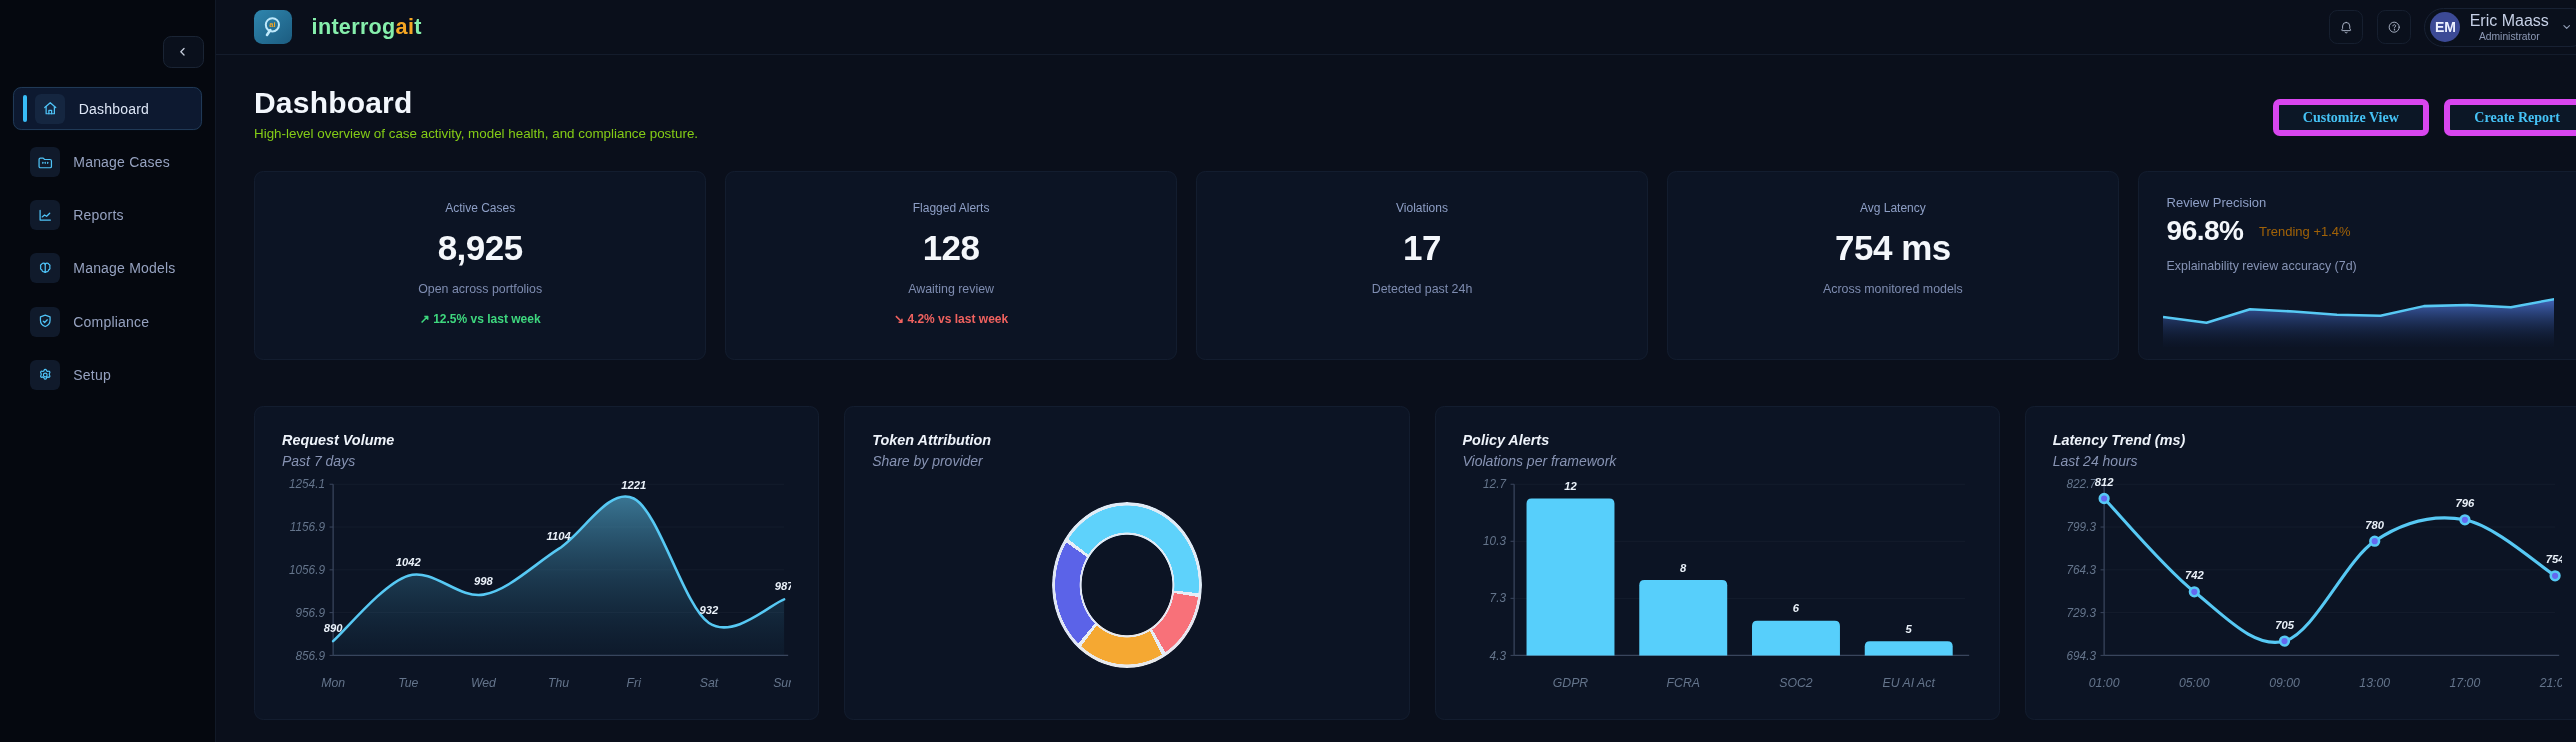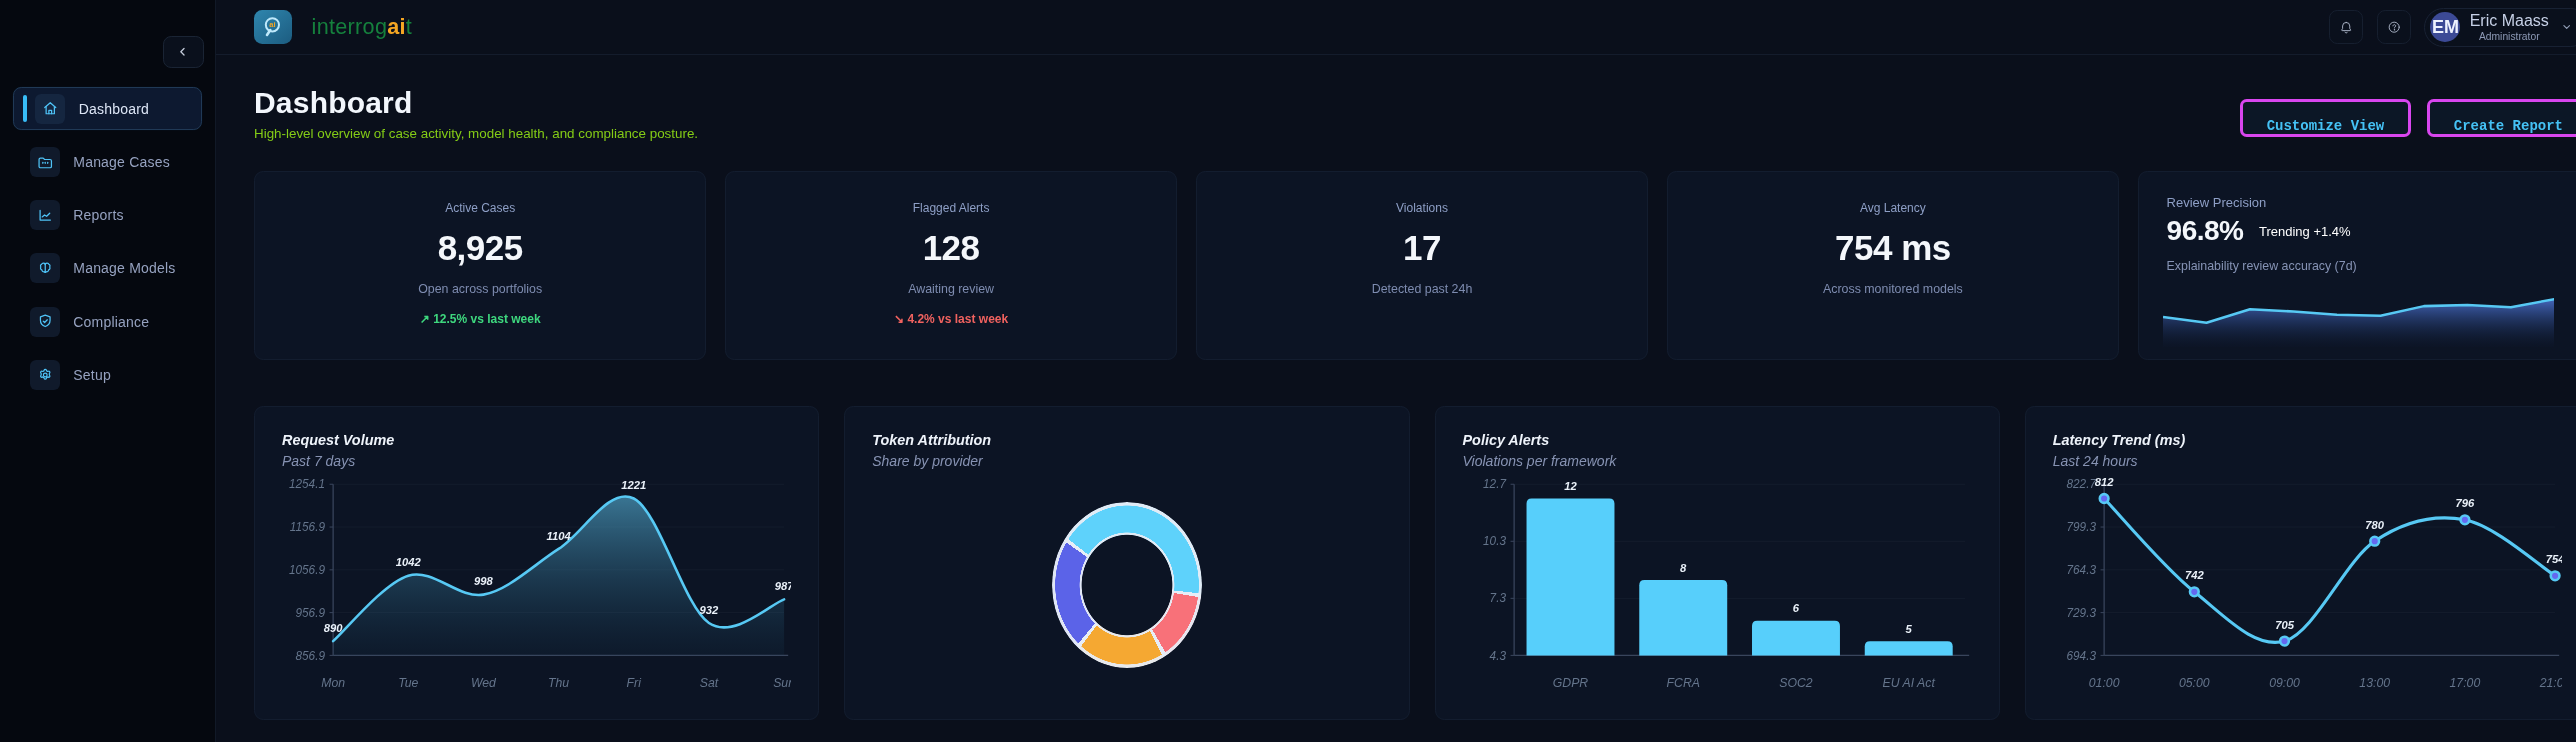--- a/index.html
+++ b/index.html
@@ -17,53 +17,53 @@
   .icon-tile { width:30px; height:30px; border-radius:6.2px; background:#101a2b; display:flex; align-items:center; justify-content:center; flex:0 0 30px; }
   .nav-item.active .icon-tile { background:#152640; }
   .nav-label { margin-left:13.4px; font-size:14px; color:#96a2c0; letter-spacing:0.2px; }
   .nav-item.active .nav-label { color:#dde6f6; font-weight:500; }
 
   
   .shell { flex:1; display:flex; flex-direction:column; min-width:0; }
   .topbar { height:55px; flex:0 0 55px; display:flex; align-items:center; padding:0 33px 0 38px; border-bottom:0.5px solid #141c2c; background:#0a0f1b; }
   .logo-tile { width:38px; height:34px; border-radius:8.2px; background:linear-gradient(140deg,#2f86ae,#1c5c80); display:flex; align-items:center; justify-content:center; }
   .wordmark { margin-left:19.6px; font-size:21.6px; font-weight:500; letter-spacing:0.3px; }
-  .wm-main { color:#15803d; } .wm-accent { color:#f5a623; font-weight:700; }
+  .wm-main { color:#86efac;font-weight:bold; } .wm-accent { color:#f5a623; font-weight:700; }
   .top-right { margin-left:auto; display:flex; align-items:center; gap:13.4px; }
   .icon-btn { width:34px; height:34px; border-radius:8.2px; background:#0a101c; border:0.5px solid #161f2f; display:flex; align-items:center; justify-content:center; cursor:pointer; }
   .profile { display:flex; align-items:center; height:39px; border-radius:19.6px; background:#0a101c; border:0.5px solid #182133; padding:0 15.5px 0 5.2px; cursor:pointer; }
-  .avatar { width:30px; height:30px; border-radius:50%; background:#3c4a96; color:#eef2ff; font-size:18px; font-weight:700; display:flex; align-items:center; justify-content:center; }
+  .avatar { width:30px; height:30px; border-radius:50%; background:#3c4a96; color:#eef2ff; font-size:14px; font-weight:700; display:flex; align-items:center; justify-content:center; }
   .who { margin-left:9.3px; text-align:center; }
   .who .name { font-size:16px; color:#c6d0e6; }
   .who .role { font-size:10.3px; color:#8d99b5; margin-top:1.5px; }
   .profile svg { margin-left:11.3px; }
 
   
   .main { flex:1; padding:31px 33px 0 38px; background:#0a0f1b; }
   .page-head { display:flex; align-items:flex-start; justify-content:space-between; }
   .page-title { font-size:30px; font-weight:700; color:#f2f6fc; letter-spacing:0.2px; }
   .page-sub { margin-top:6.2px; font-size:13.4px; color:#84cc16; }
   .actions { display:flex; gap:15.5px; margin-top:13.4px; }
-  .action-btn { height:37px; padding:16px 24px; border-radius:6.7px; border:3px solid #d946ef; background:rgba(42,94,138,0.10); color:#45c2f5; font-size:14px; font-weight:700; font-family:Liberation Mono, monospace; cursor:pointer; }
+  .action-btn { height:37px; padding:5px 24px; border-radius:6.7px; border:6px solid #d946ef; background:rgba(42,94,138,0.10); color:#45c2f5; font-size:14px; font-weight:700; font-family:Liberation Serif, serif; cursor:pointer; }
 
   
   .stats { margin-top:30px; display:grid; grid-template-columns:repeat(5,1fr); gap:18.5px; height:189px; }
   .card { background:#0c1424; border:0.5px solid #131d2f; border-radius:9.3px; }
   .stat-card { text-align:center; padding-top:29px; }
   .stat-label { font-size:12px; color:#8e9fc6; }
   .stat-value { margin-top:12.4px; font-size:35px; font-weight:700; color:#f4f7fb; letter-spacing:-0.5px; }
   .stat-sub { margin-top:14.4px; font-size:12.4px; color:#7e8cb0; }
   .trend { margin-top:16.5px; font-size:12px; font-weight:600; }
   .trend--up { color:#3ed77e; } .trend--down { color:#f0625f; }
 
   .precision-card { position:relative; padding:23px 26px 0 28px; text-align:left; overflow:hidden; }
   .prec-label { font-size:13px; color:#8e9fc6; }
   .prec-row { margin-top:5.2px; display:flex; align-items:center; gap:15.5px; }
   .prec-value { font-size:28px; font-weight:700; color:#f4f7fb; letter-spacing:-0.5px; }
-  .prec-trend { font-size:13px; color:#ffffff; }
+  .prec-trend { font-size:13px; color:#a16207; }
   .prec-sub { margin-top:11.3px; font-size:12.4px; color:#8693b5; }
   .spark { position:absolute; left:24px; right:24px; bottom:12.4px; height:61px; }
 
   
   .charts { margin-top:46px; display:grid; grid-template-columns:repeat(4,1fr); gap:25px; height:314px; }
   .chart-card { padding:25px 27px 0; overflow:hidden;font-style:italic; }
   .chart-title { font-size:14.4px; font-weight:700; color:#eef3fa; }
   .chart-sub { margin-top:4.6px; font-size:14px; color:#8793b3; }
   .plot { width:100%; height:233px; margin-top:7.2px; display:block; }
   svg text { font-family:"Liberation Sans", sans-serif; }

